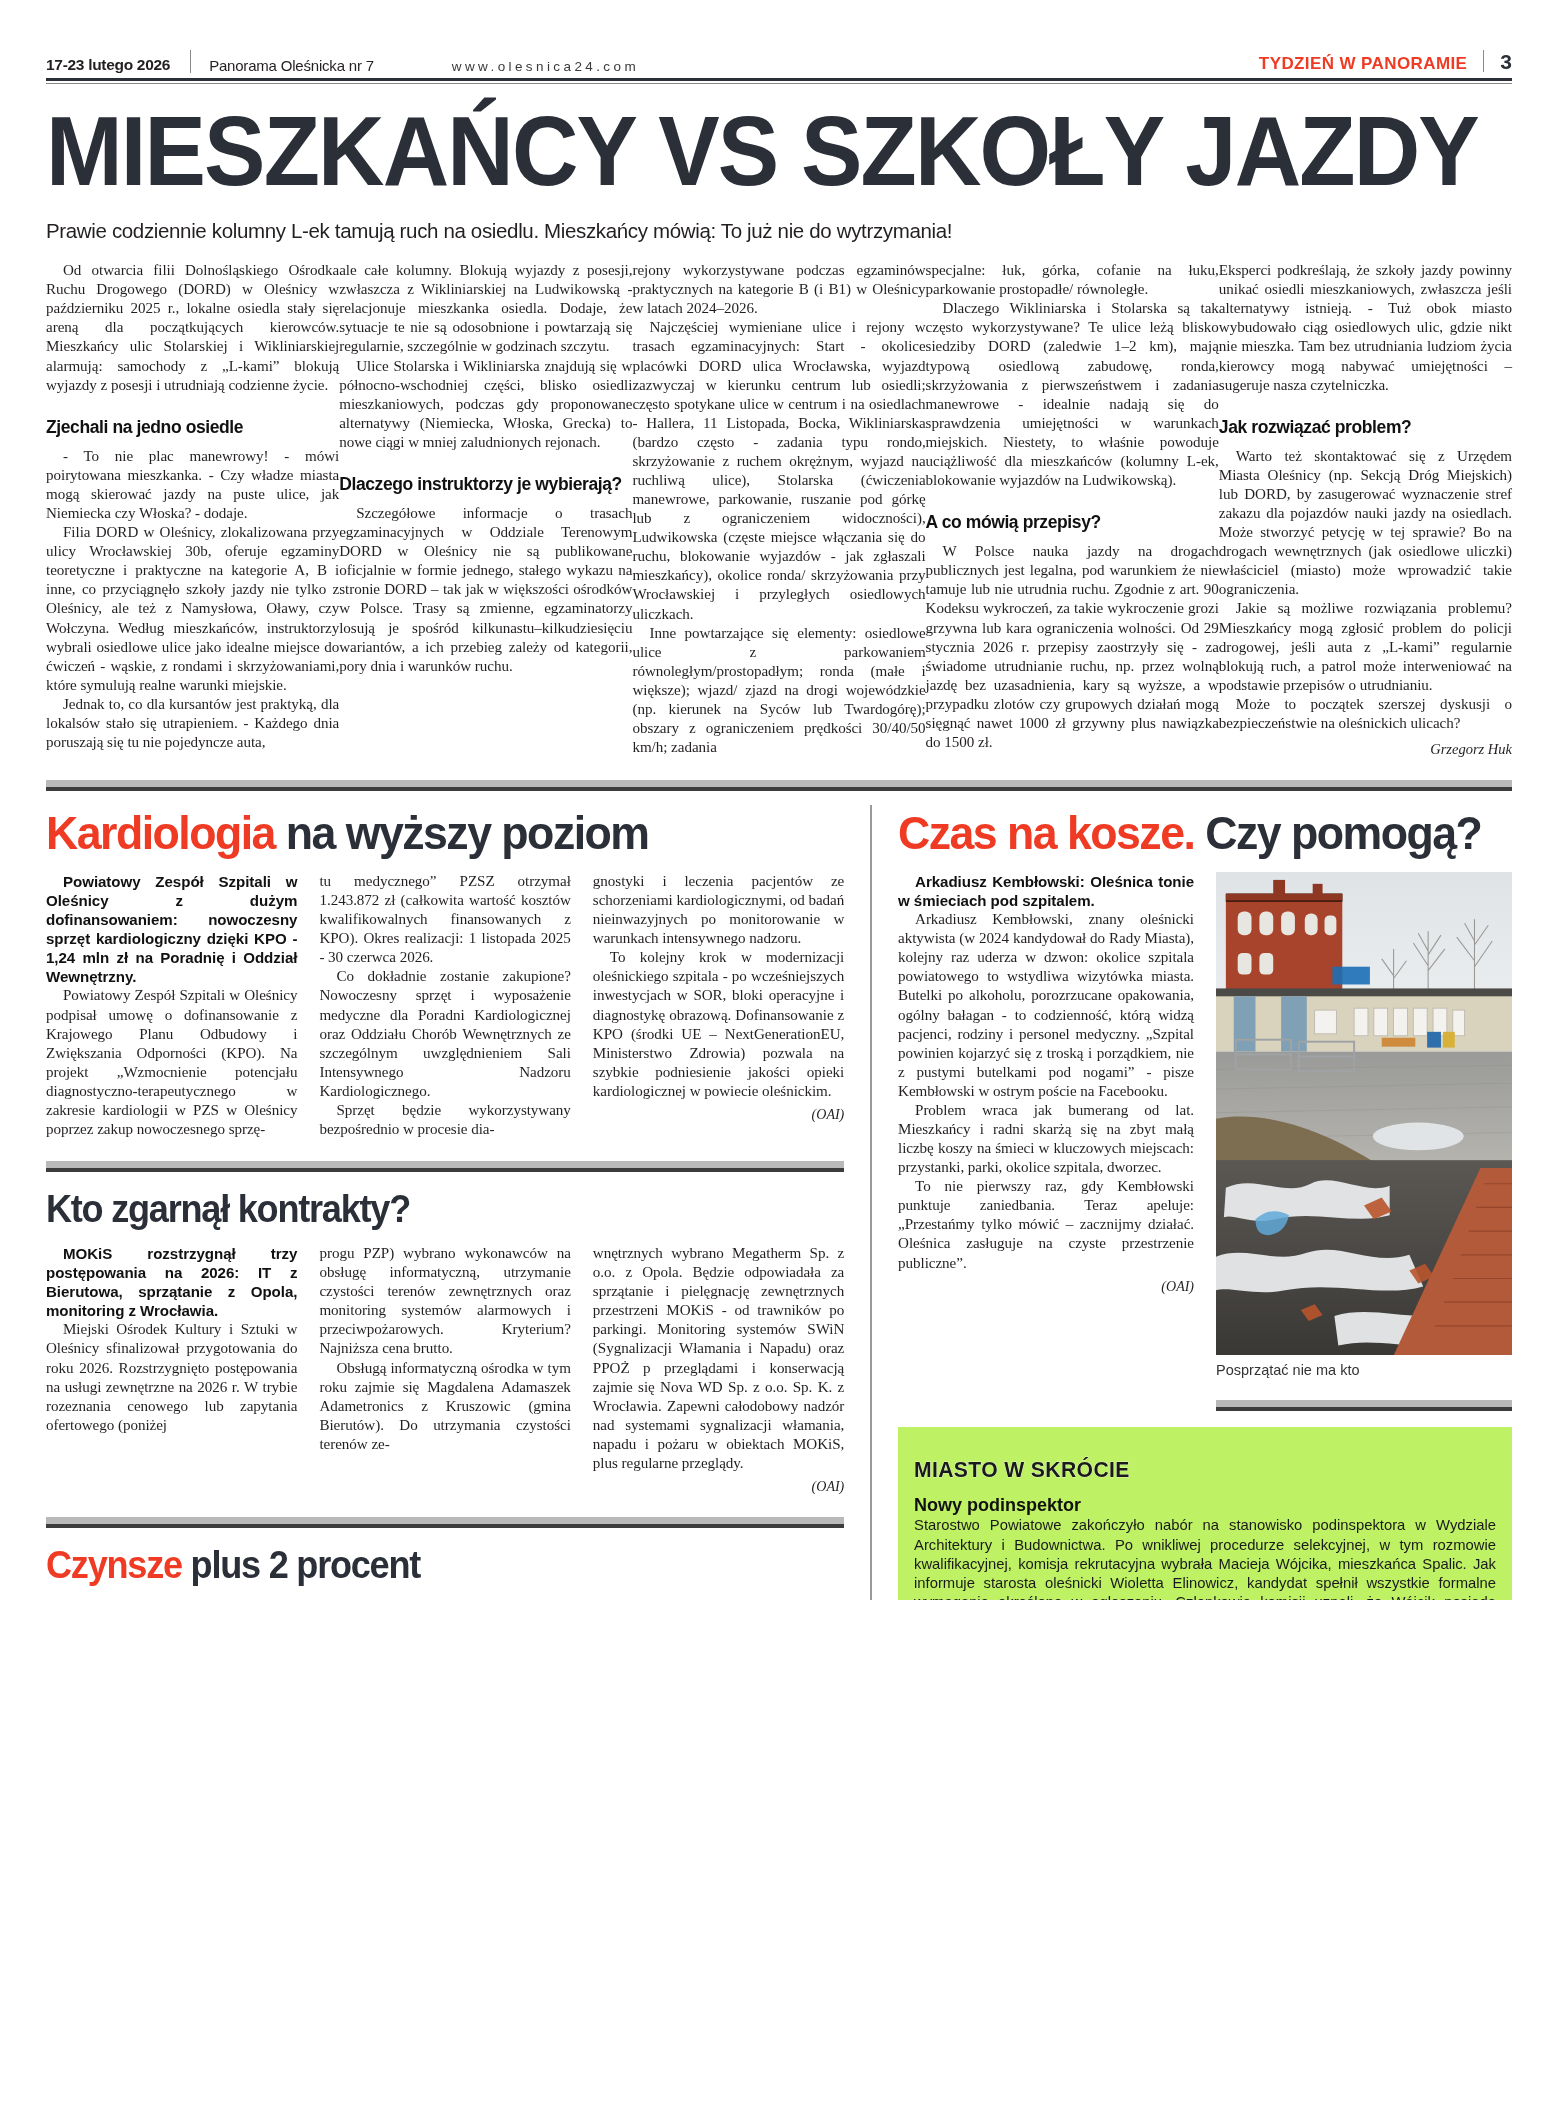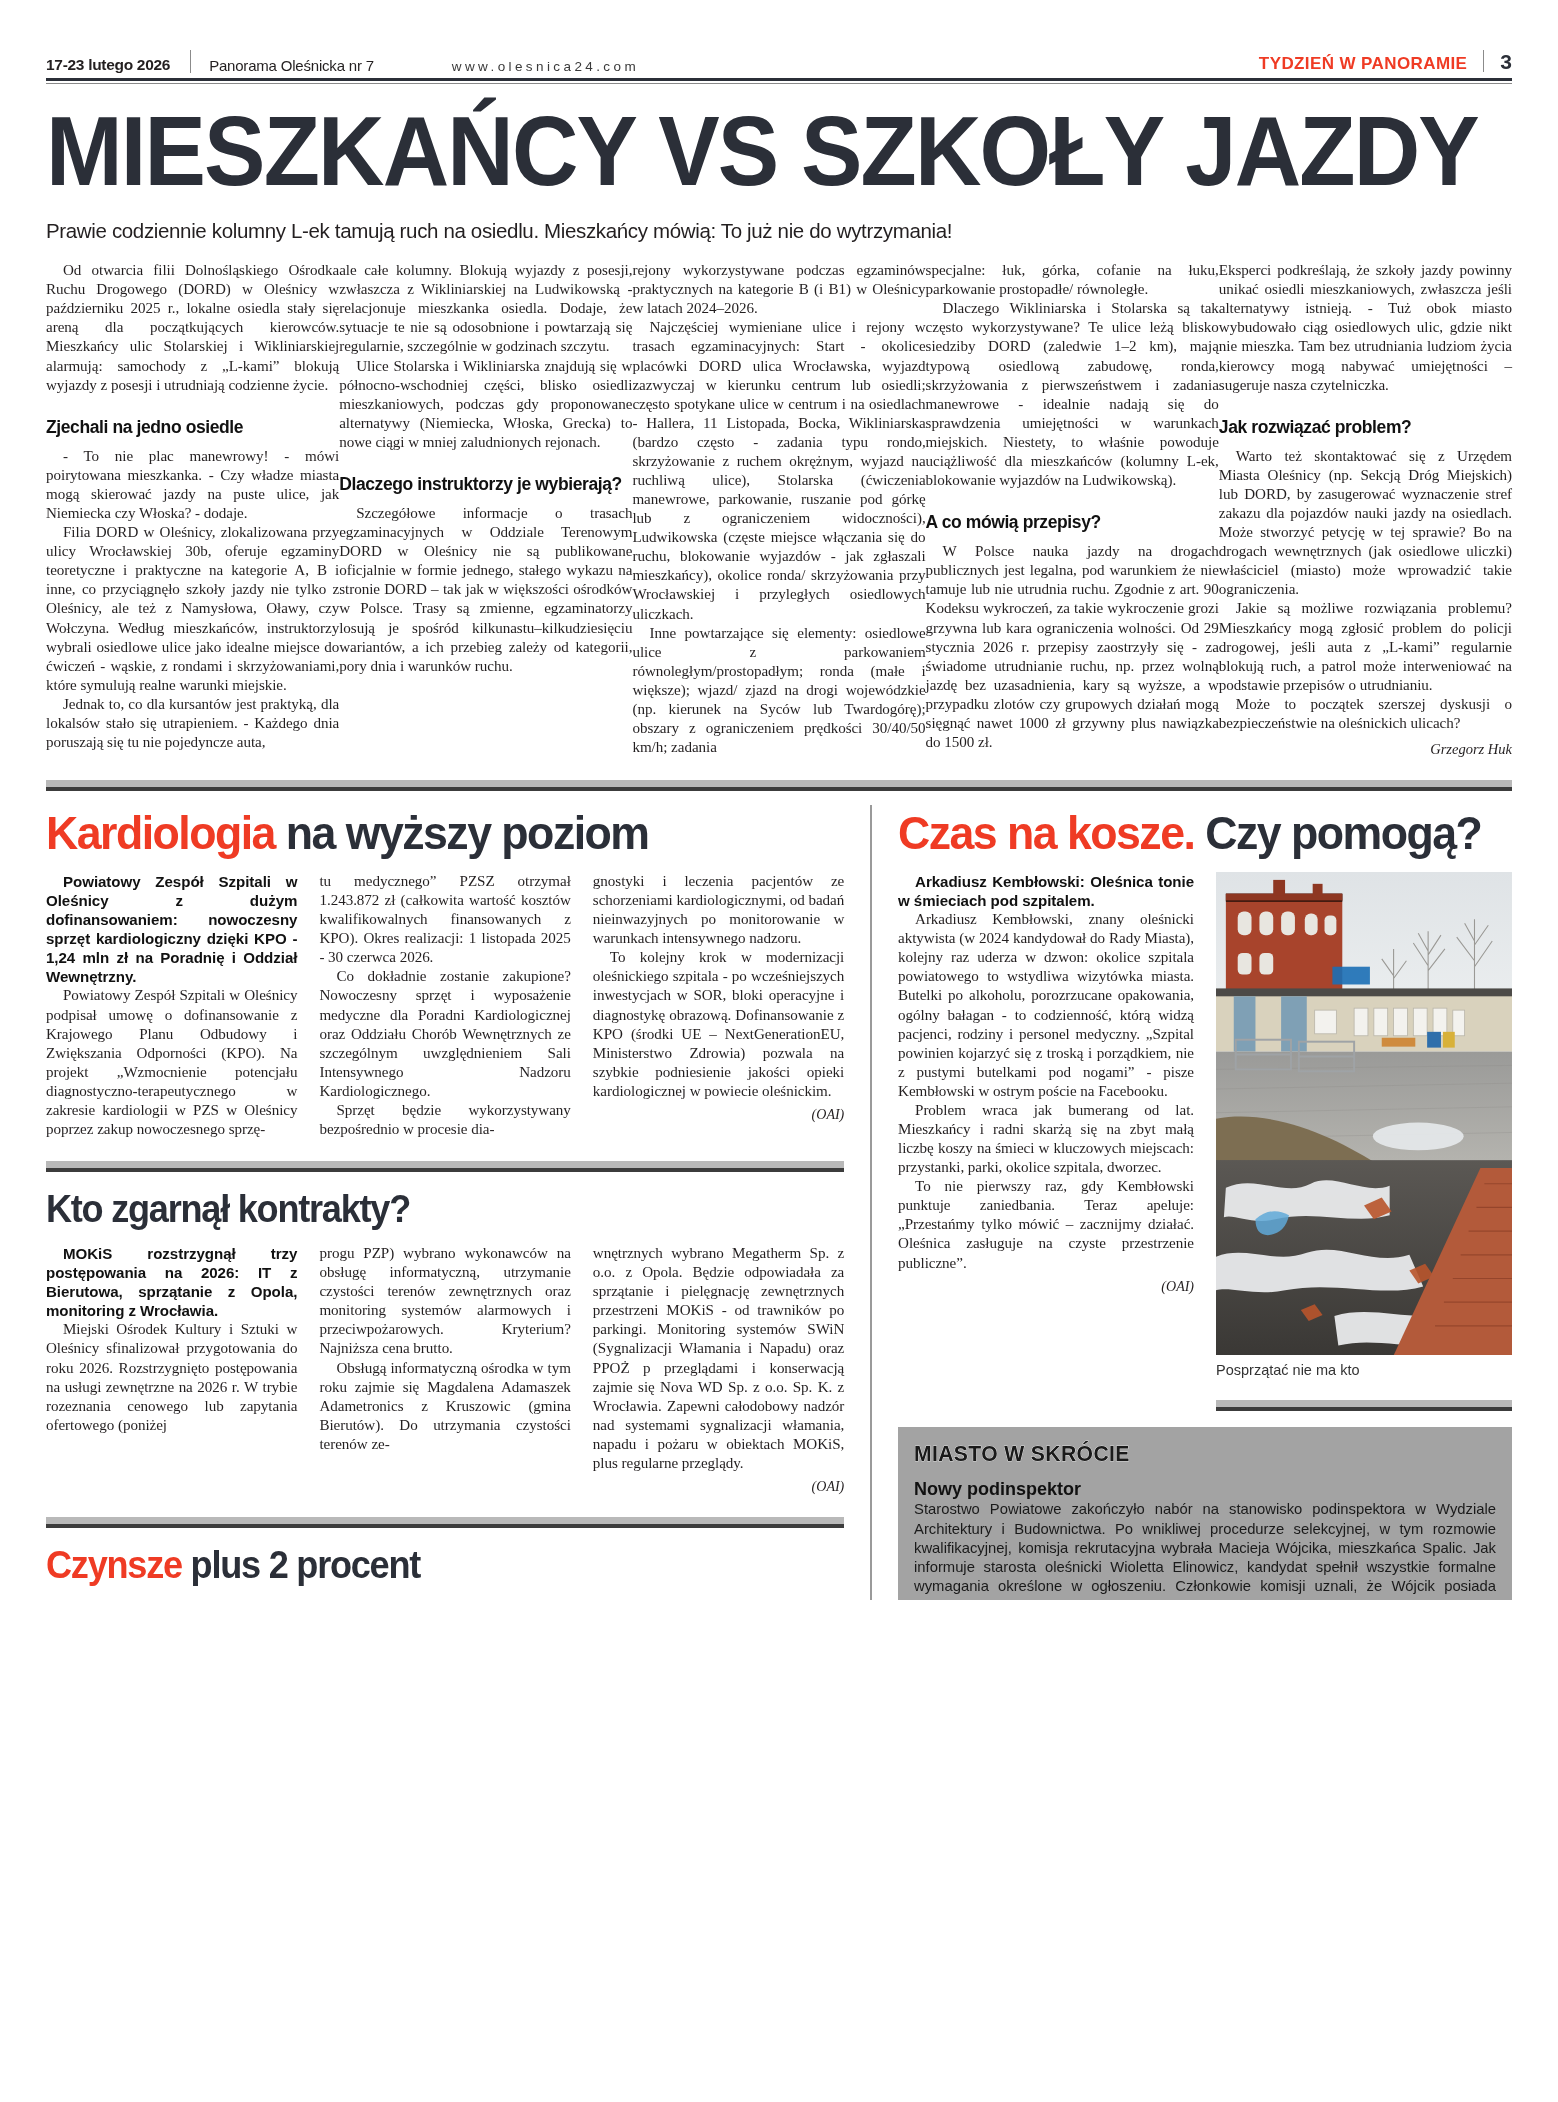--- a/index.html
+++ b/index.html
@@ -161,22 +161,22 @@
     display:block;
     border:0;
   }
   .ph-caption{
     font-family:"Liberation Sans", sans-serif;
     font-size:14.5px;color:#333;margin-top:7px;
   }
 
   
   .yellow-box{
-    background:#a3a3a3;
-    padding:14px 16px 16px 16px;
+    background:#bef264;
+    padding:30px 16px 16px 16px;
     margin-top:16px;
   }
   .yb-title{
     font-family:"Liberation Sans", sans-serif;
     font-weight:bold;
     font-size:22px;
     letter-spacing:0.4px;
     color:#1a1a1a;
     -webkit-text-stroke:0.6px #ffffff;
     paint-order:stroke fill;

